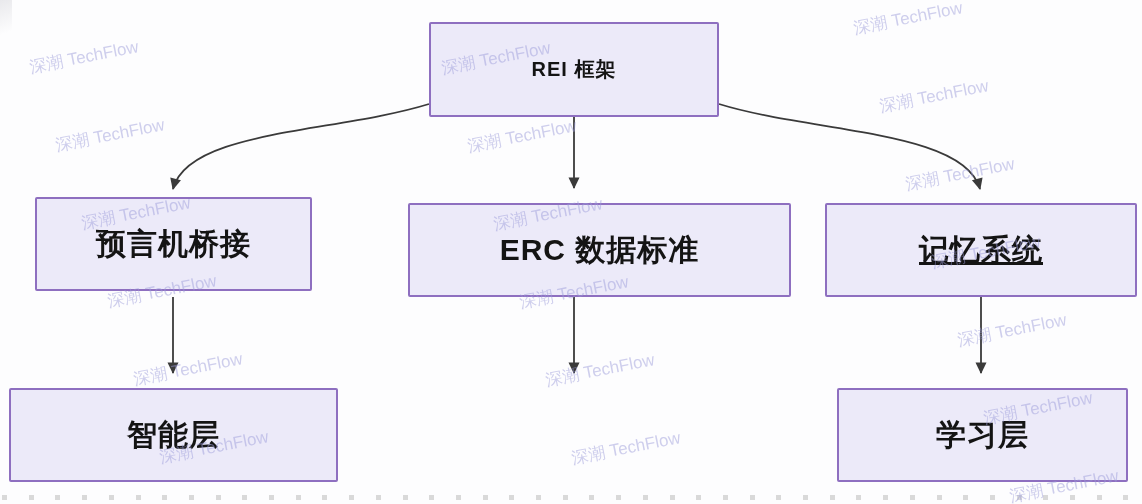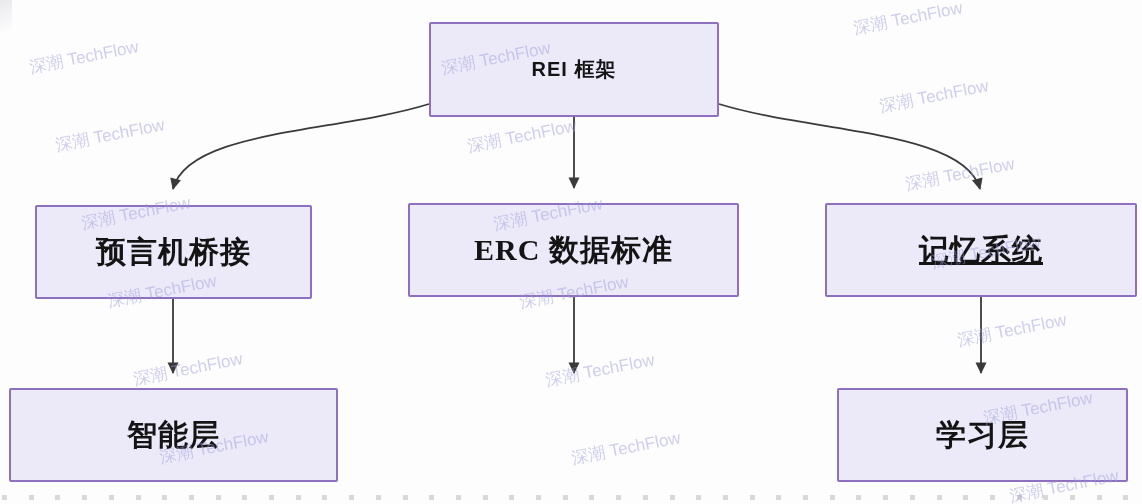--- a/index.html
+++ b/index.html
@@ -27,22 +27,22 @@
     position:absolute;z-index:2;box-sizing:border-box;
     background:var(--node-fill);
     border:2px solid var(--node-border);
     border-radius:2px;
     display:flex;align-items:center;justify-content:center;
     color:var(--text);
     font-weight:600;font-size:30px;letter-spacing:1px;
   }
   .node.root{font-size:20px;}
   #node-root{left:429px;top:22px;width:290px;height:95px;}
-  #node-mid-0{left:35px;top:205px;width:277px;height:94px;}
-  #node-mid-1{left:408px;top:203px;width:331px;height:94px;font-family:Liberation Serif, serif;}
+  #node-mid-0{left:35px;top:197px;width:277px;height:94px;}
+  #node-mid-1{left:408px;top:203px;width:383px;height:94px;}
   #node-mid-2{left:825px;top:203px;width:312px;height:94px;text-decoration:underline;}
   #node-bot-0{left:9px;top:388px;width:329px;height:94px;}
   #node-bot-1{left:425px;top:388px;width:300px;height:94px;}
   #node-bot-2{left:837px;top:388px;width:291px;height:94px;}
   .watermark-layer{
     position:absolute;left:0;top:0;width:100%;height:100%;
     z-index:3;pointer-events:none;
   }
   .watermark{
     position:absolute;

